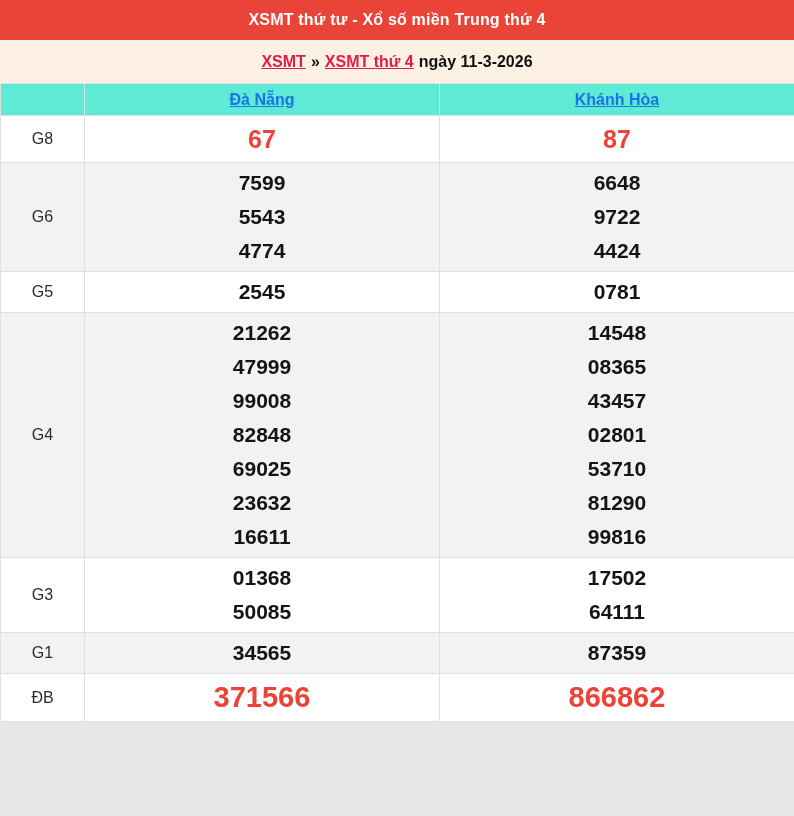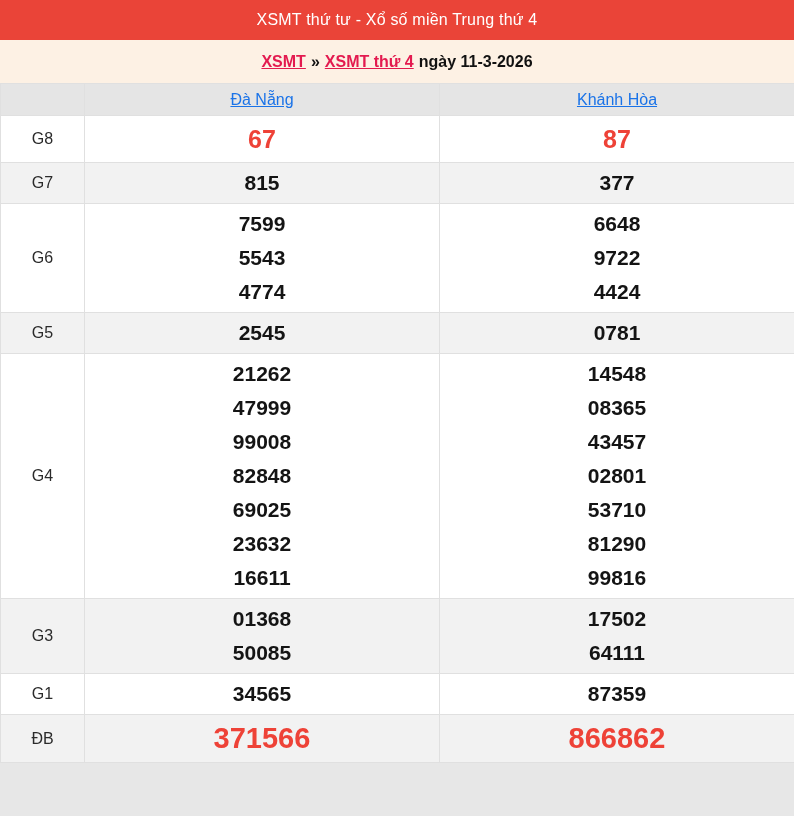--- a/index.html
+++ b/index.html
@@ -30,21 +30,21 @@
     width: 794px;
     height: 40px;
     background: var(--header-bg);
     display: flex;
     align-items: center;
     justify-content: center;
   }
   .title-bar h1 {
     margin: 0;
     font-size: 16px;
-    font-weight: normal;
+    font-weight: bold;
     color: var(--header-text);
     letter-spacing: 0.2px;
   }
   .breadcrumb {
     width: 794px;
     height: 43px;
     background: var(--breadcrumb-bg);
     display: flex;
     align-items: center;
     justify-content: center;
@@ -67,23 +67,23 @@
     table-layout: fixed;
   }
   .results th, .results td {
     border: 1px solid var(--border);
     text-align: center;
     vertical-align: middle;
     padding: 3px 0;
   }
   .results thead th {
     height: 32px;
-    font-weight: normal;
-    font-size: 16px;
-    background: #e5e5e5;
+    font-weight: bold;
+    font-size: 16px;
+    background: #5eead4;
   }
   .results thead a {
     color: var(--column-link);
     text-decoration: underline;
     cursor: pointer;
   }
   .results tbody tr:nth-child(even) { background: var(--row-alt-bg); }
   .results td.label-col {
     font-size: 16px;
     font-weight: normal;
@@ -134,29 +134,20 @@
       <tr class="red-row size-large">
         <td class="label-col">G8</td>
         <td>
           <div class="num">67</div>
         </td>
         <td>
           <div class="num">87</div>
         </td>
       </tr>
       <tr>
-        <td class="label-col">G7</td>
-        <td>
-          <div class="num">815</div>
-        </td>
-        <td>
-          <div class="num">377</div>
-        </td>
-      </tr>
-      <tr>
         <td class="label-col">G6</td>
         <td>
           <div class="num">7599</div>
           <div class="num">5543</div>
           <div class="num">4774</div>
         </td>
         <td>
           <div class="num">6648</div>
           <div class="num">9722</div>
           <div class="num">4424</div>

